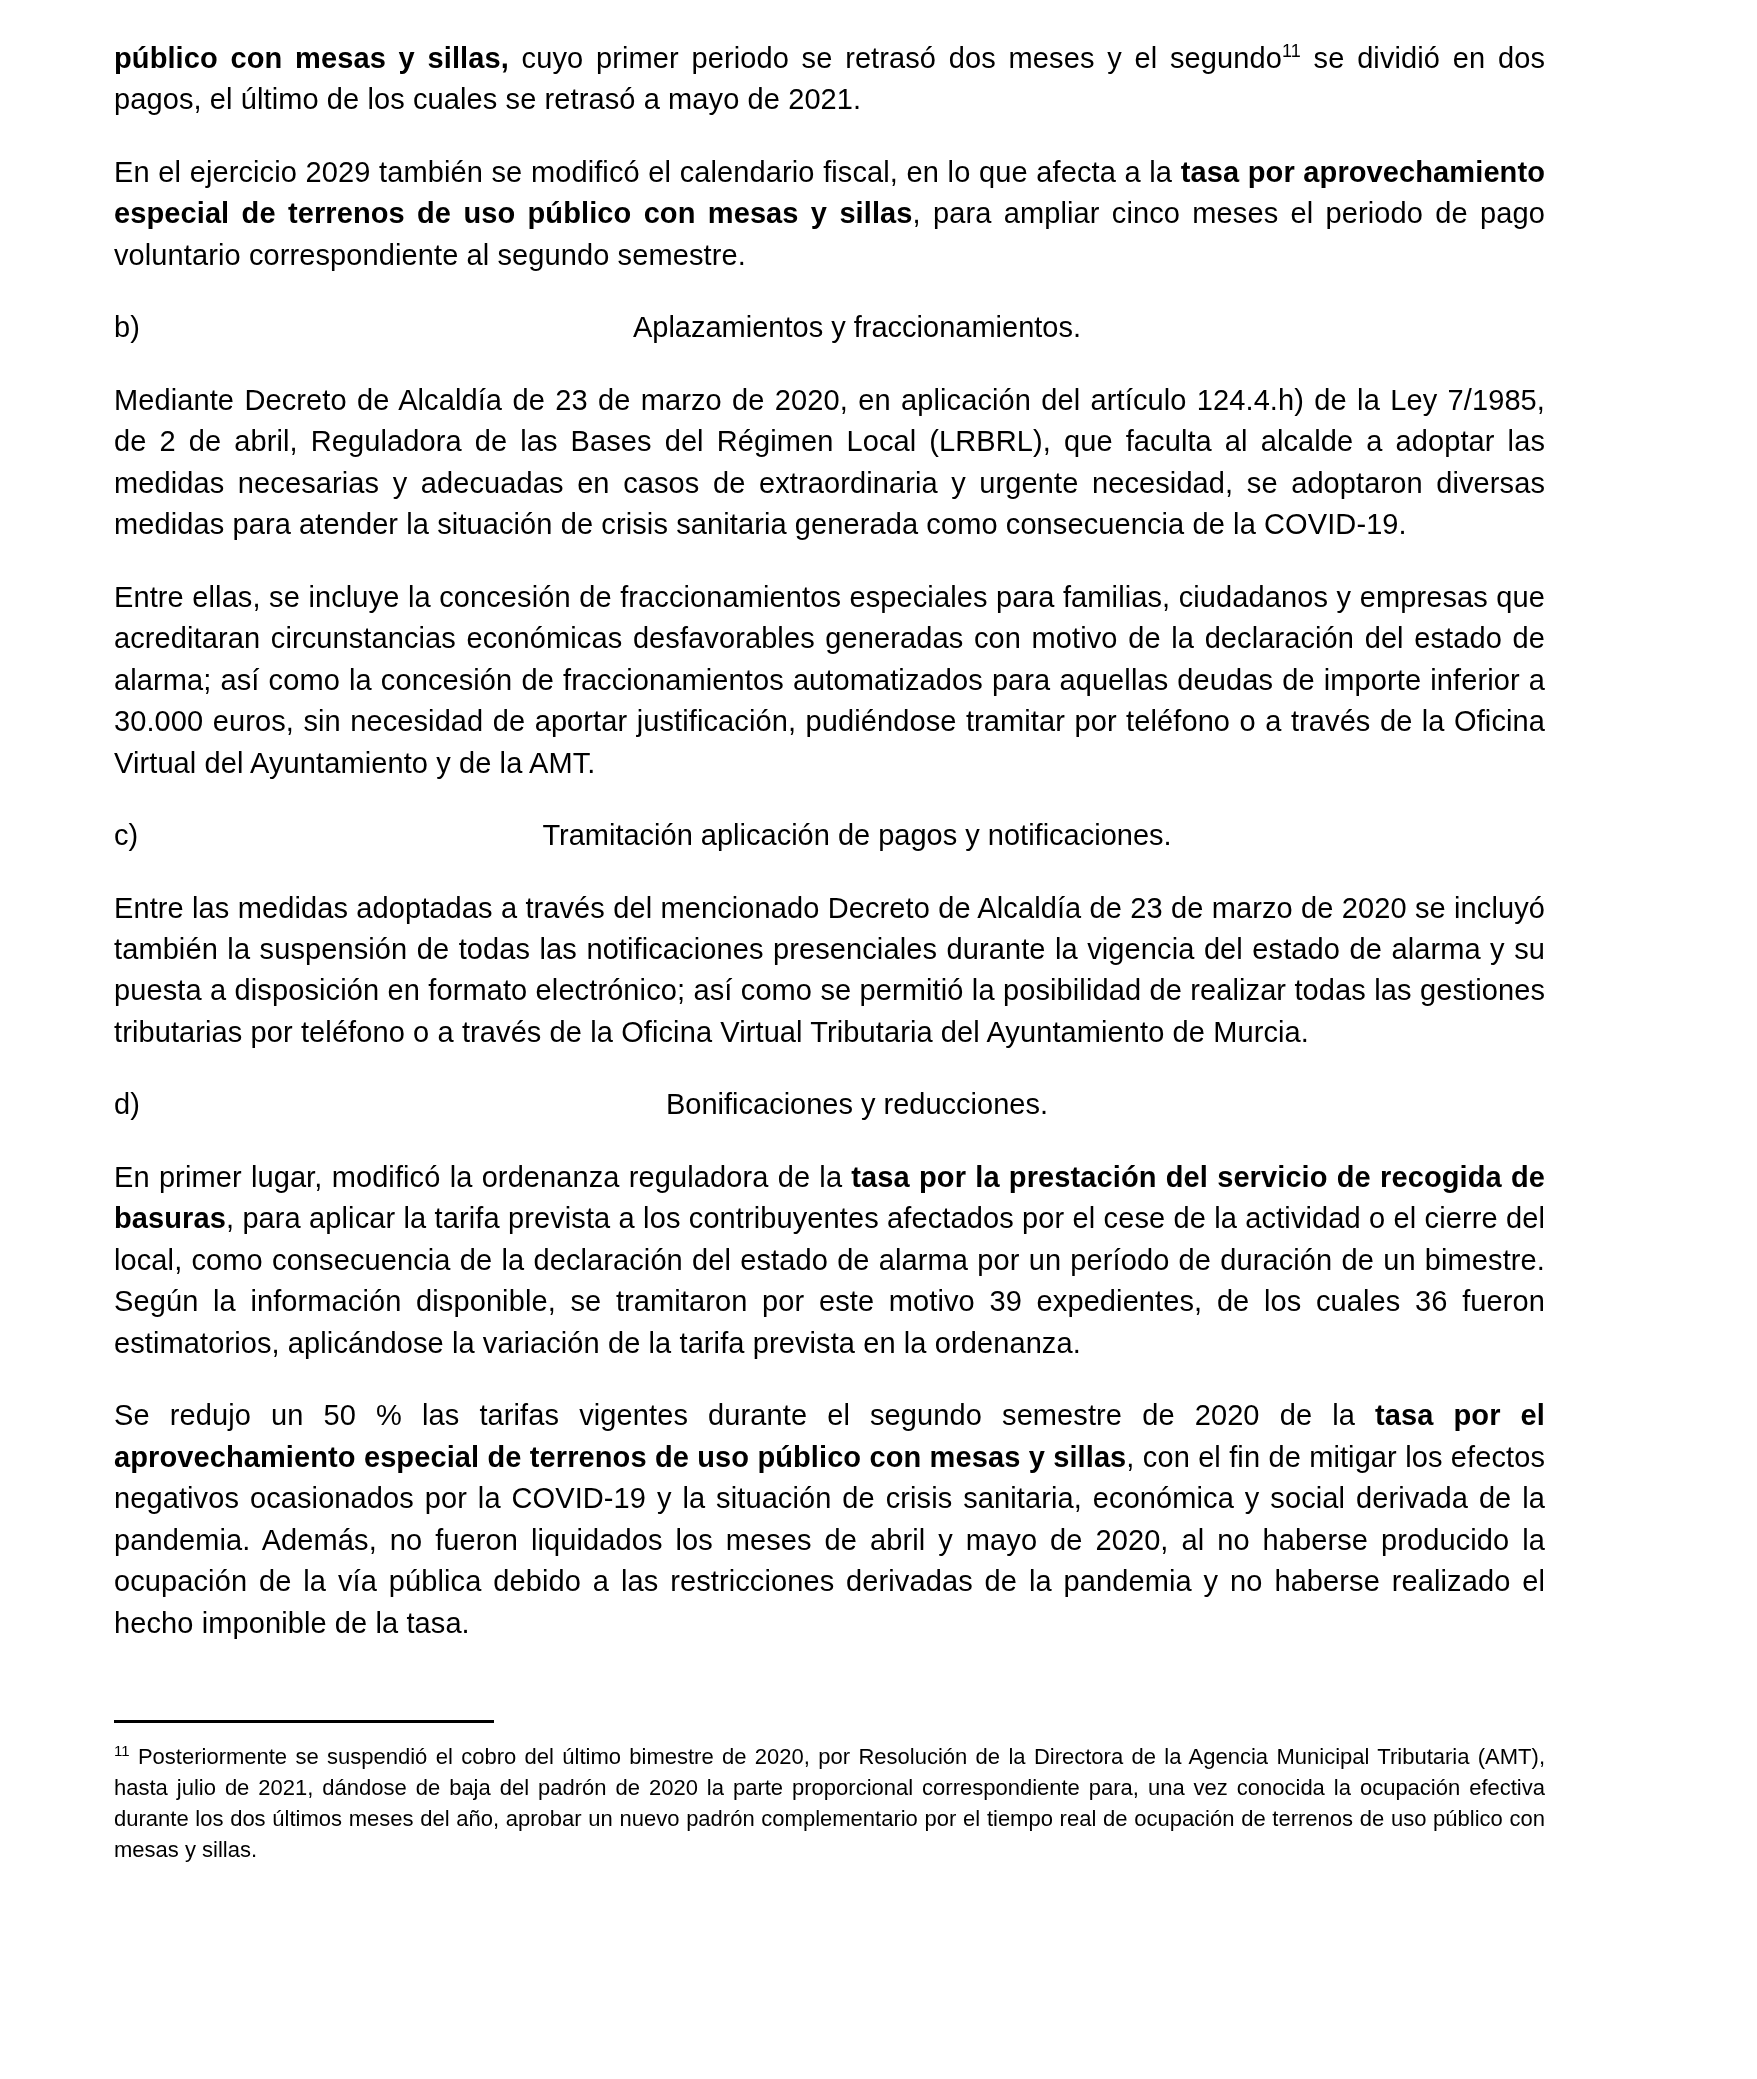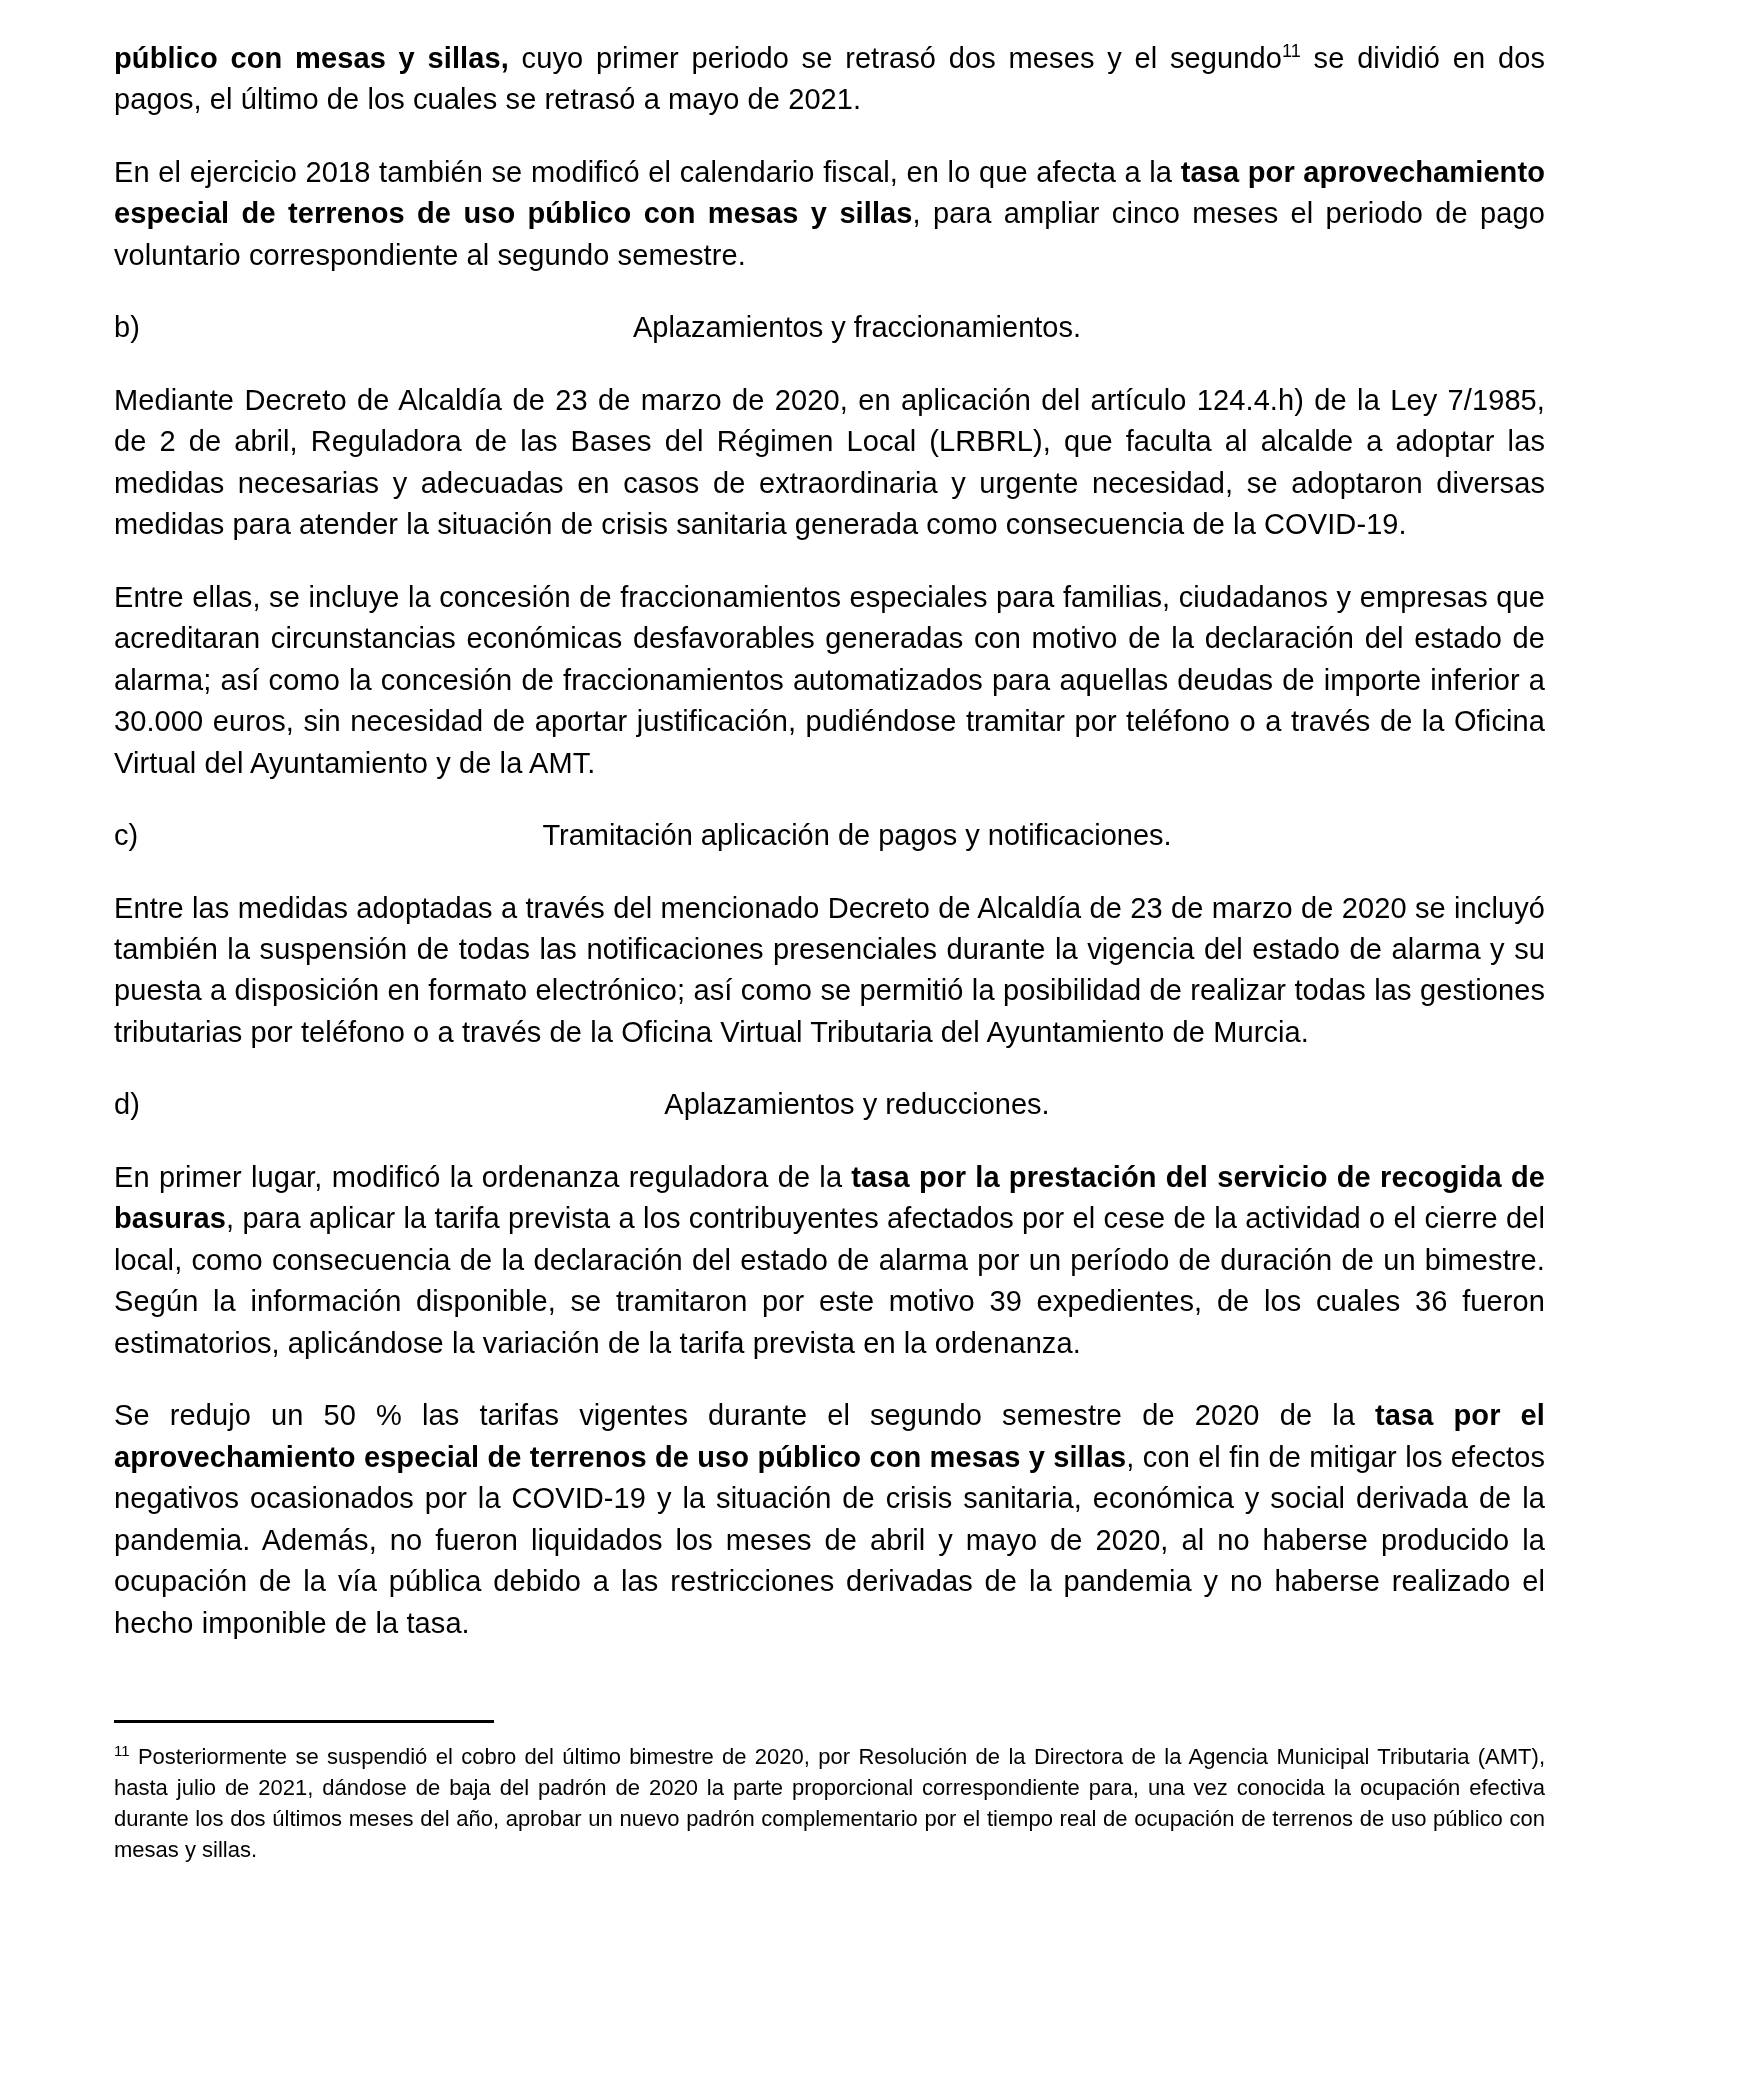--- a/index.html
+++ b/index.html
@@ -71,35 +71,35 @@
     font-size: 15px;
   }
 </style>
 </head>
 <body>
 
 <div class="page">
 
   <div id="body-container">
       <p class="body-text"><b>público con mesas y sillas,</b><span> cuyo primer periodo se retrasó dos meses y el segundo</span><sup>11</sup><span> se dividió en dos pagos, el último de los cuales se retrasó a mayo de 2021.</span></p>
-      <p class="body-text"><span>En el ejercicio 2018 también se modificó el calendario fiscal, en lo que afecta a la </span><b>tasa por aprovechamiento especial de terrenos de uso público con mesas y sillas</b><span>, para ampliar cinco meses el periodo de pago voluntario correspondiente al segundo semestre.</span></p>
+      <p class="body-text"><span>En el ejercicio 2029 también se modificó el calendario fiscal, en lo que afecta a la </span><b>tasa por aprovechamiento especial de terrenos de uso público con mesas y sillas</b><span>, para ampliar cinco meses el periodo de pago voluntario correspondiente al segundo semestre.</span></p>
       <div class="list-item">
         <span class="marker">b)</span>
         <span class="li-text"><span>Aplazamientos y fraccionamientos.</span></span>
       </div>
       <p class="body-text"><span>Mediante Decreto de Alcaldía de 23 de marzo de 2020, en aplicación del artículo 124.4.h) de la Ley 7/1985, de 2 de abril, Reguladora de las Bases del Régimen Local (LRBRL), que faculta al alcalde a adoptar las medidas necesarias y adecuadas en casos de extraordinaria y urgente necesidad, se adoptaron diversas medidas para atender la situación de crisis sanitaria generada como consecuencia de la COVID-19.</span></p>
       <p class="body-text"><span>Entre ellas, se incluye la concesión de fraccionamientos especiales para familias, ciudadanos y empresas que acreditaran circunstancias económicas desfavorables generadas con motivo de la declaración del estado de alarma; así como la concesión de fraccionamientos automatizados para aquellas deudas de importe inferior a 30.000 euros, sin necesidad de aportar justificación, pudiéndose tramitar por teléfono o a través de la Oficina Virtual del Ayuntamiento y de la AMT.</span></p>
       <div class="list-item">
         <span class="marker">c)</span>
         <span class="li-text"><span>Tramitación aplicación de pagos y notificaciones.</span></span>
       </div>
       <p class="body-text"><span>Entre las medidas adoptadas a través del mencionado Decreto de Alcaldía de 23 de marzo de 2020 se incluyó también la suspensión de todas las notificaciones presenciales durante la vigencia del estado de alarma y su puesta a disposición en formato electrónico; así como se permitió la posibilidad de realizar todas las gestiones tributarias por teléfono o a través de la Oficina Virtual Tributaria del Ayuntamiento de Murcia.</span></p>
       <div class="list-item">
         <span class="marker">d)</span>
-        <span class="li-text"><span>Aplazamientos y reducciones.</span></span>
+        <span class="li-text"><span>Bonificaciones y reducciones.</span></span>
       </div>
       <p class="body-text"><span>En primer lugar, modificó la ordenanza reguladora de la </span><b>tasa por la prestación del servicio de recogida de basuras</b><span>, para aplicar la tarifa prevista a los contribuyentes afectados por el cese de la actividad o el cierre del local, como consecuencia de la declaración del estado de alarma por un período de duración de un bimestre. Según la información disponible, se tramitaron por este motivo 39 expedientes, de los cuales 36 fueron estimatorios, aplicándose la variación de la tarifa prevista en la ordenanza.</span></p>
       <p class="body-text last-block"><span>Se redujo un 50 % las tarifas vigentes durante el segundo semestre de 2020 de la </span><b>tasa por el aprovechamiento especial de terrenos de uso público con mesas y sillas</b><span>, con el fin de mitigar los efectos negativos ocasionados por la COVID-19 y la situación de crisis sanitaria, económica y social derivada de la pandemia. Además, no fueron liquidados los meses de abril y mayo de 2020, al no haberse producido la ocupación de la vía pública debido a las restricciones derivadas de la pandemia y no haberse realizado el hecho imponible de la tasa.</span></p>
     </div>
 
   <div class="footnote-area">
     <div class="footnote-rule"></div>
     <p class="footnote-text">
       <sup>11</sup><span> Posteriormente se suspendió el cobro del último bimestre de 2020, por Resolución de la Directora de la Agencia Municipal Tributaria (AMT), hasta julio de 2021, dándose de baja del padrón de 2020 la parte proporcional correspondiente para, una vez conocida la ocupación efectiva durante los dos últimos meses del año, aprobar un nuevo padrón complementario por el tiempo real de ocupación de terrenos de uso público con mesas y sillas.</span>
     </p>

